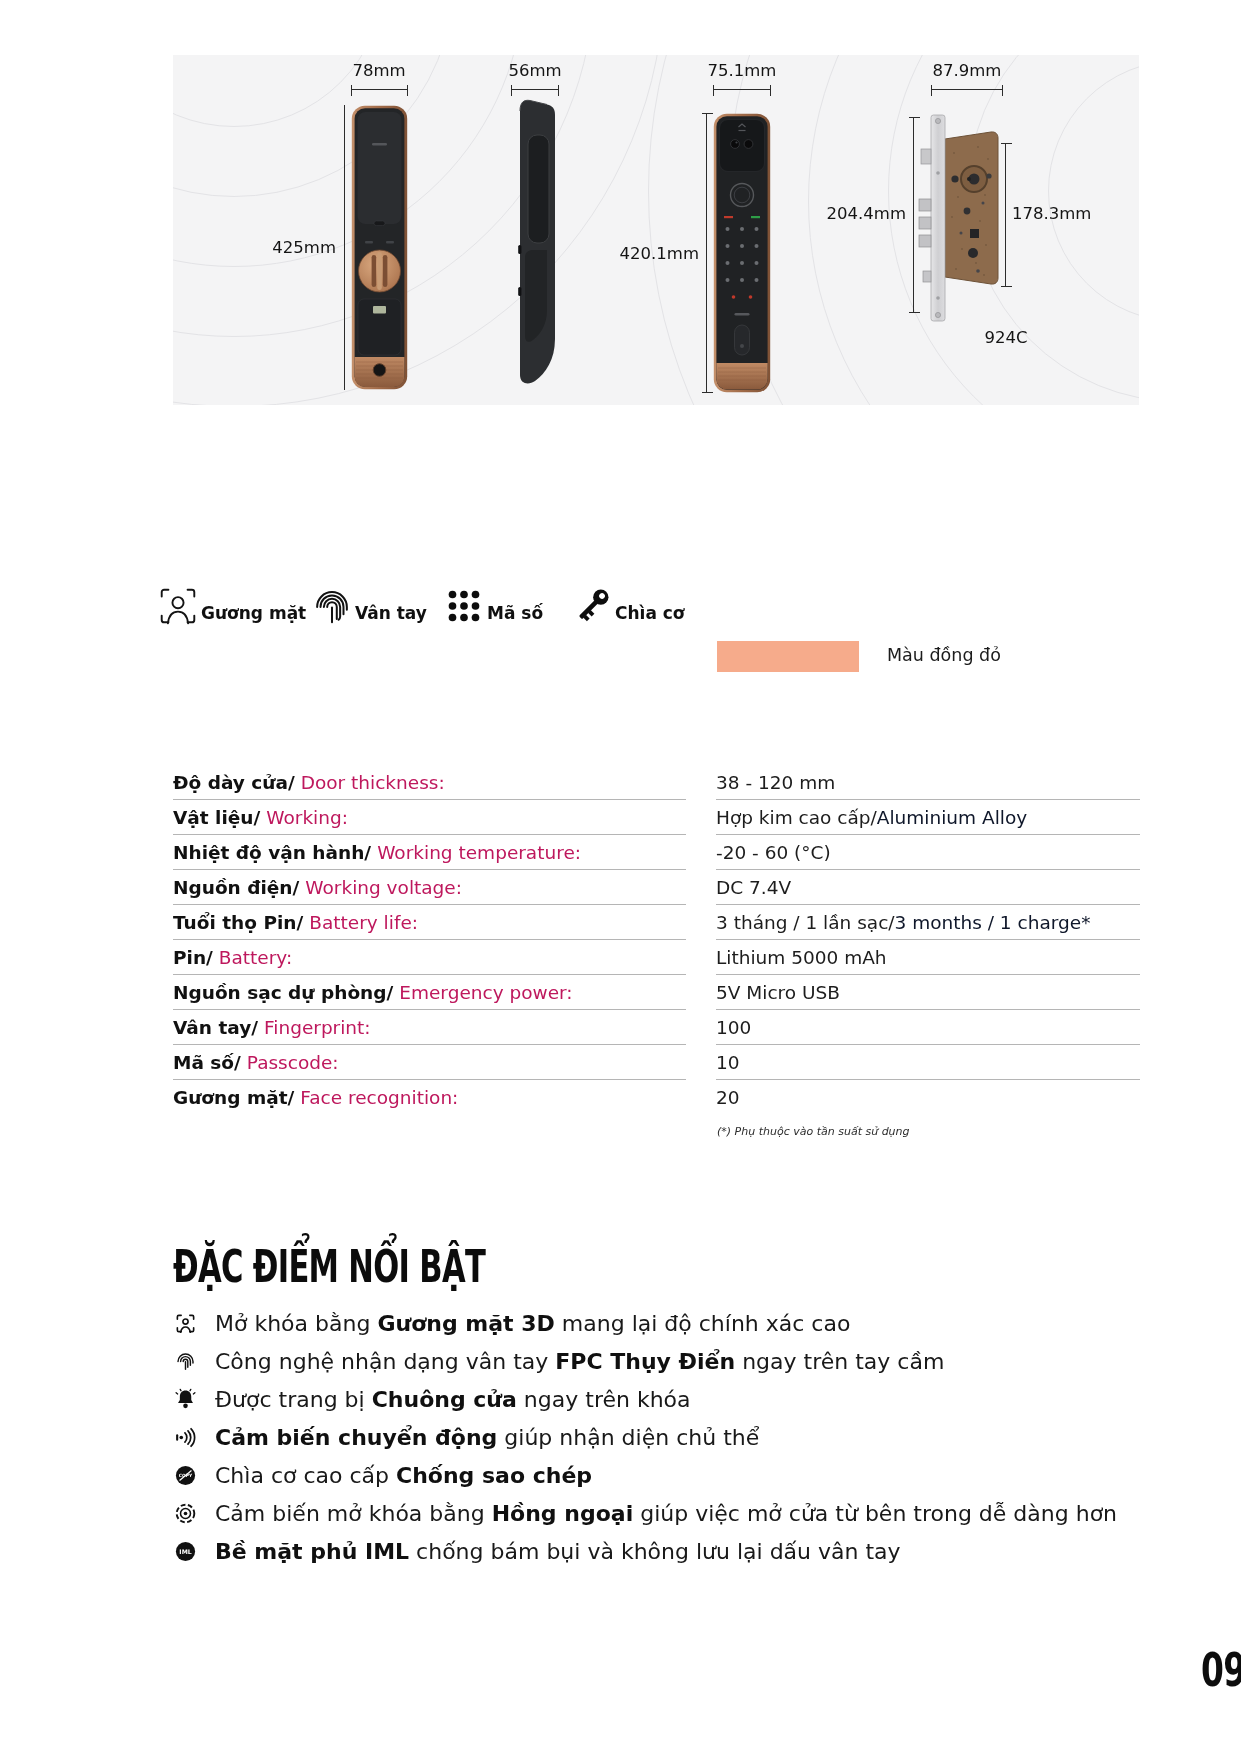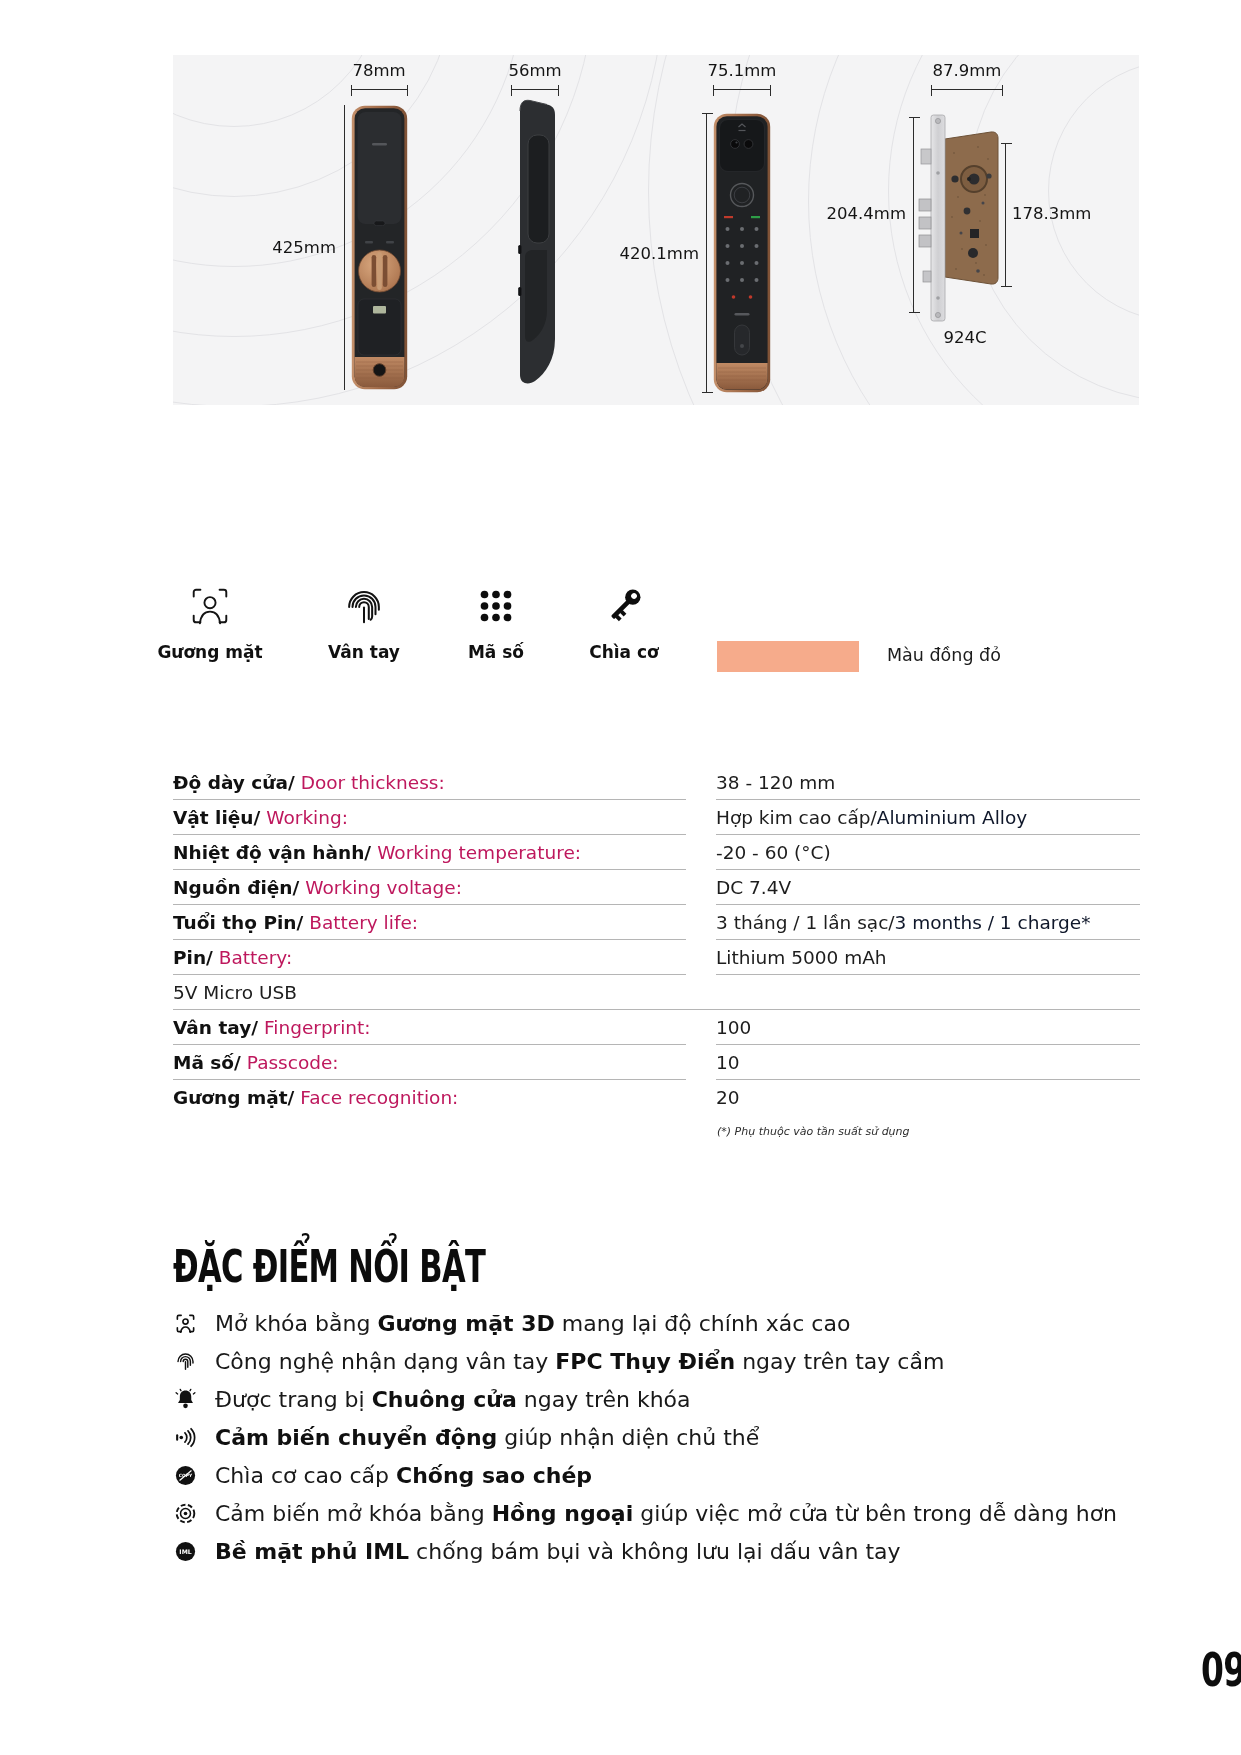--- a/index.html
+++ b/index.html
@@ -11,21 +11,21 @@
   .arc{position:absolute;border:1px solid #e3e3e6;border-radius:50%;}
   .dim{position:absolute;font-size:16.5px;color:#141414;white-space:nowrap;}
   .hmeasure{position:absolute;height:0;border-top:1.4px solid #2c2c2c;}
   .hmeasure::before,.hmeasure::after{content:"";position:absolute;top:-5.5px;width:1.4px;height:11px;background:#2c2c2c;}
   .hmeasure::before{left:0}.hmeasure::after{right:0}
   .vmeasure{position:absolute;width:0;border-left:1.4px solid #2c2c2c;}
   .vmeasure.ticks::before,.vmeasure.ticks::after{content:"";position:absolute;left:-5.5px;width:11px;height:1.4px;background:#2c2c2c;}
   .vmeasure.ticks::before{top:0}.vmeasure.ticks::after{bottom:0}
   .lockimg{position:absolute;}
   
-  .method{position:absolute;top:583px;width:110px;display:flex;flex-direction:column;
+  .method{position:absolute;top:583px;width:110px;display:flex;flex-direction:row;
           align-items:center;}
   .method .lbl{margin-top:9px;font-size:17px;font-weight:700;color:#101010;white-space:nowrap;}
   .swatch{position:absolute;left:681px;top:641px;width:142px;height:31px;}
   .swatch-label{position:absolute;left:851px;top:645px;font-size:17.5px;color:#1c1c1c;}
   
   .spec{position:absolute;left:137px;top:765px;width:967px;}
   .spec-row{display:flex;height:35px;}
   .spec-cell{display:flex;align-items:center;border-bottom:1px solid #b5b5b5;}
   .spec-row.last .spec-cell{border-bottom:none;}
   .spec-label{width:513px;margin-right:30px;}
@@ -155,21 +155,21 @@
       <path d="M3.4 250h51.2v16a10.5 10.5 0 0 1-10.5 10.5H13.9A10.5 10.5 0 0 1 3.4 266z" fill="url(#cop2)"></path>
       <path d="M5 255h48M5 259h48M5 263h48M5 267h48" stroke="#8a5a3c" stroke-width=".7" opacity=".5"></path>
     </svg>
 
     <div class="dim" style="left:794px;top:6px;transform:translateX(-50%)">87.9mm</div>
     <div class="hmeasure" style="left:758px;top:34px;width:72px"></div>
     <div class="dim" style="left:733px;top:158px;transform:translate(-100%,-50%)">204.4mm</div>
     <div class="vmeasure ticks" style="left:740px;top:62px;height:196px"></div>
     <div class="dim" style="left:839px;top:158px;transform:translateY(-50%)">178.3mm</div>
     <div class="vmeasure ticks" style="left:832px;top:88px;height:144px"></div>
-    <div class="dim" style="left:792px;top:282px;transform:translate(-50%,-50%)">924C</div>
+    <div class="dim" style="left:833px;top:282px;transform:translate(-50%,-50%)">924C</div>
     <svg class="lockimg" style="left:745px;top:58px" width="95" height="210" viewBox="0 0 95 210">
       <defs>
           <linearGradient id="mplate" x1="0" y1="0" x2="1" y2="0">
             <stop offset="0" stop-color="#e6e6e8"></stop>
             <stop offset=".5" stop-color="#cfcfd2"></stop>
             <stop offset="1" stop-color="#dcdcdf"></stop>
           </linearGradient>
         </defs>
       <path d="M27 26l46-7c4-.6 7 1.8 7 6v140c0 4.2-3 6.6-7 6l-46-7z" fill="#8d6b4c" stroke="#6d5238" stroke-width="1"></path>
       <g fill="#5f4832" opacity=".5">
@@ -320,20 +320,24 @@
       <div class="spec-row">
         <div class="spec-cell spec-label">
           <span class="vi">Pin/</span>
           <span class="en">Battery:</span>
         </div>
         <div class="spec-cell spec-value">
           <span class="val">Lithium 5000 mAh</span>
         </div>
       </div>
       <div class="spec-row">
+        <div class="spec-cell spec-label">
+          <span class="vi">Nguồn sạc dự phòng/</span>
+          <span class="en">Emergency power:</span>
+        </div>
         <div class="spec-cell spec-value">
           <span class="val">5V Micro USB</span>
         </div>
       </div>
       <div class="spec-row">
         <div class="spec-cell spec-label">
           <span class="vi">Vân tay/</span>
           <span class="en">Fingerprint:</span>
         </div>
         <div class="spec-cell spec-value">

